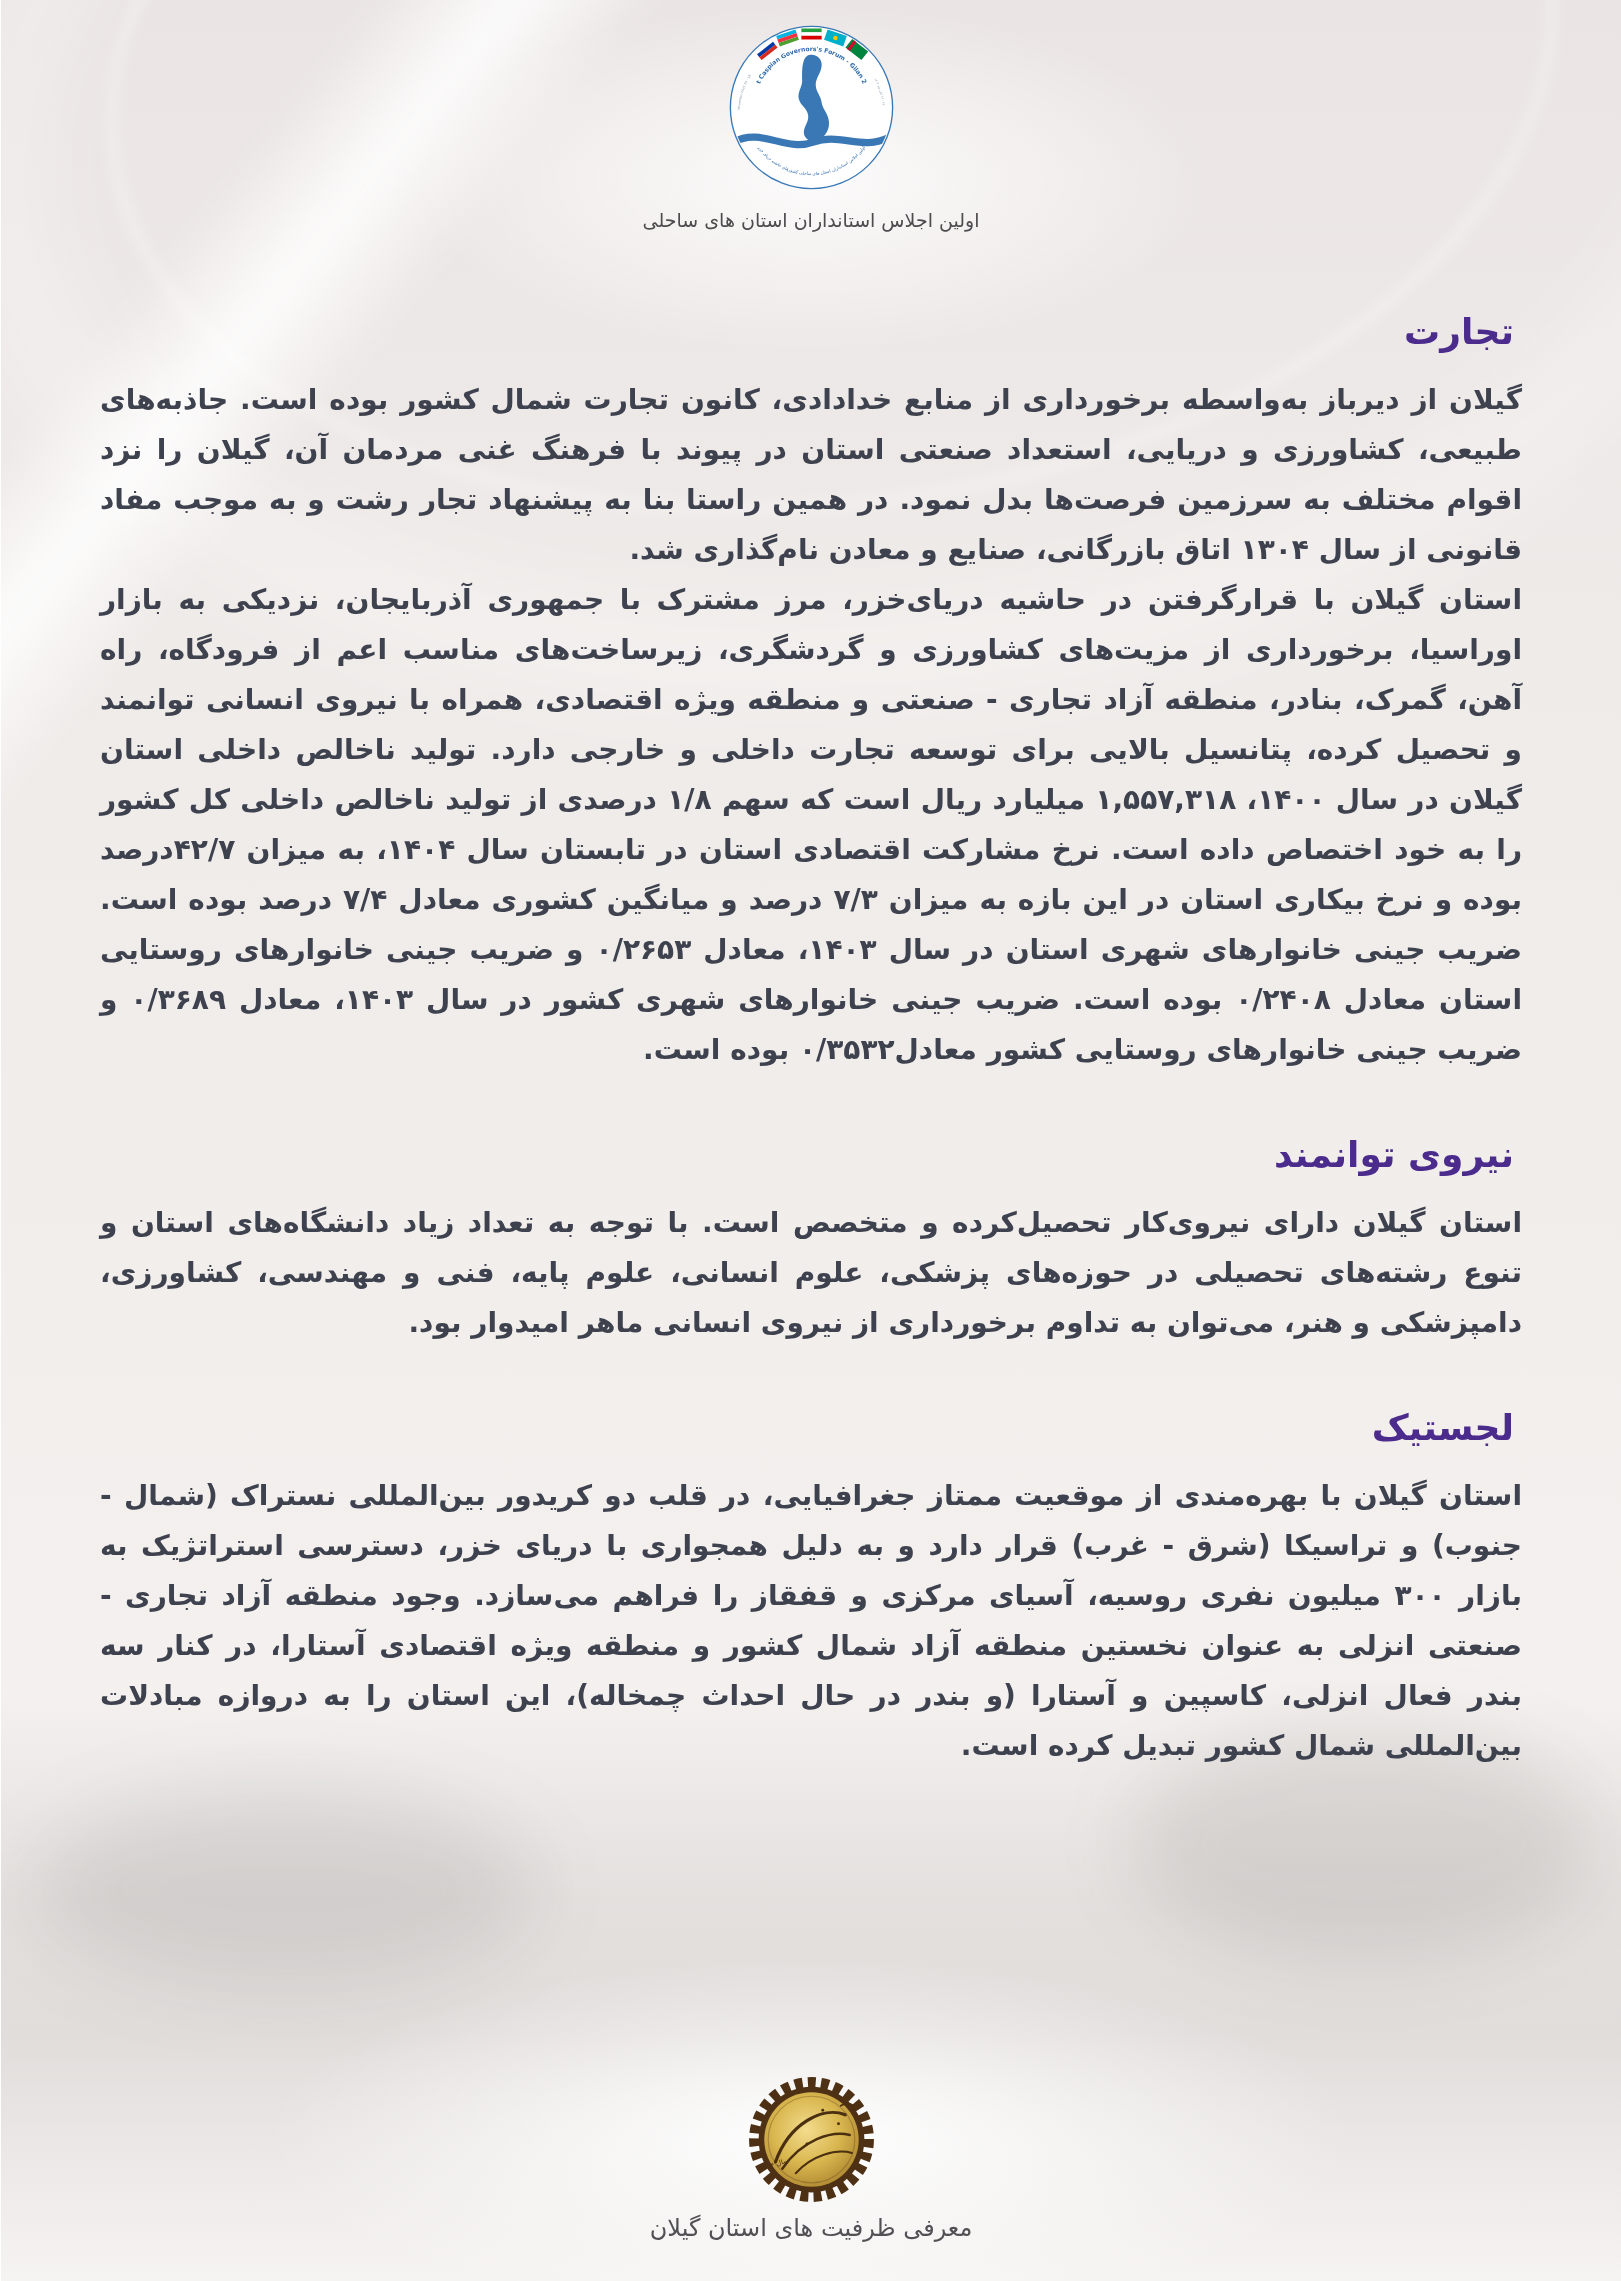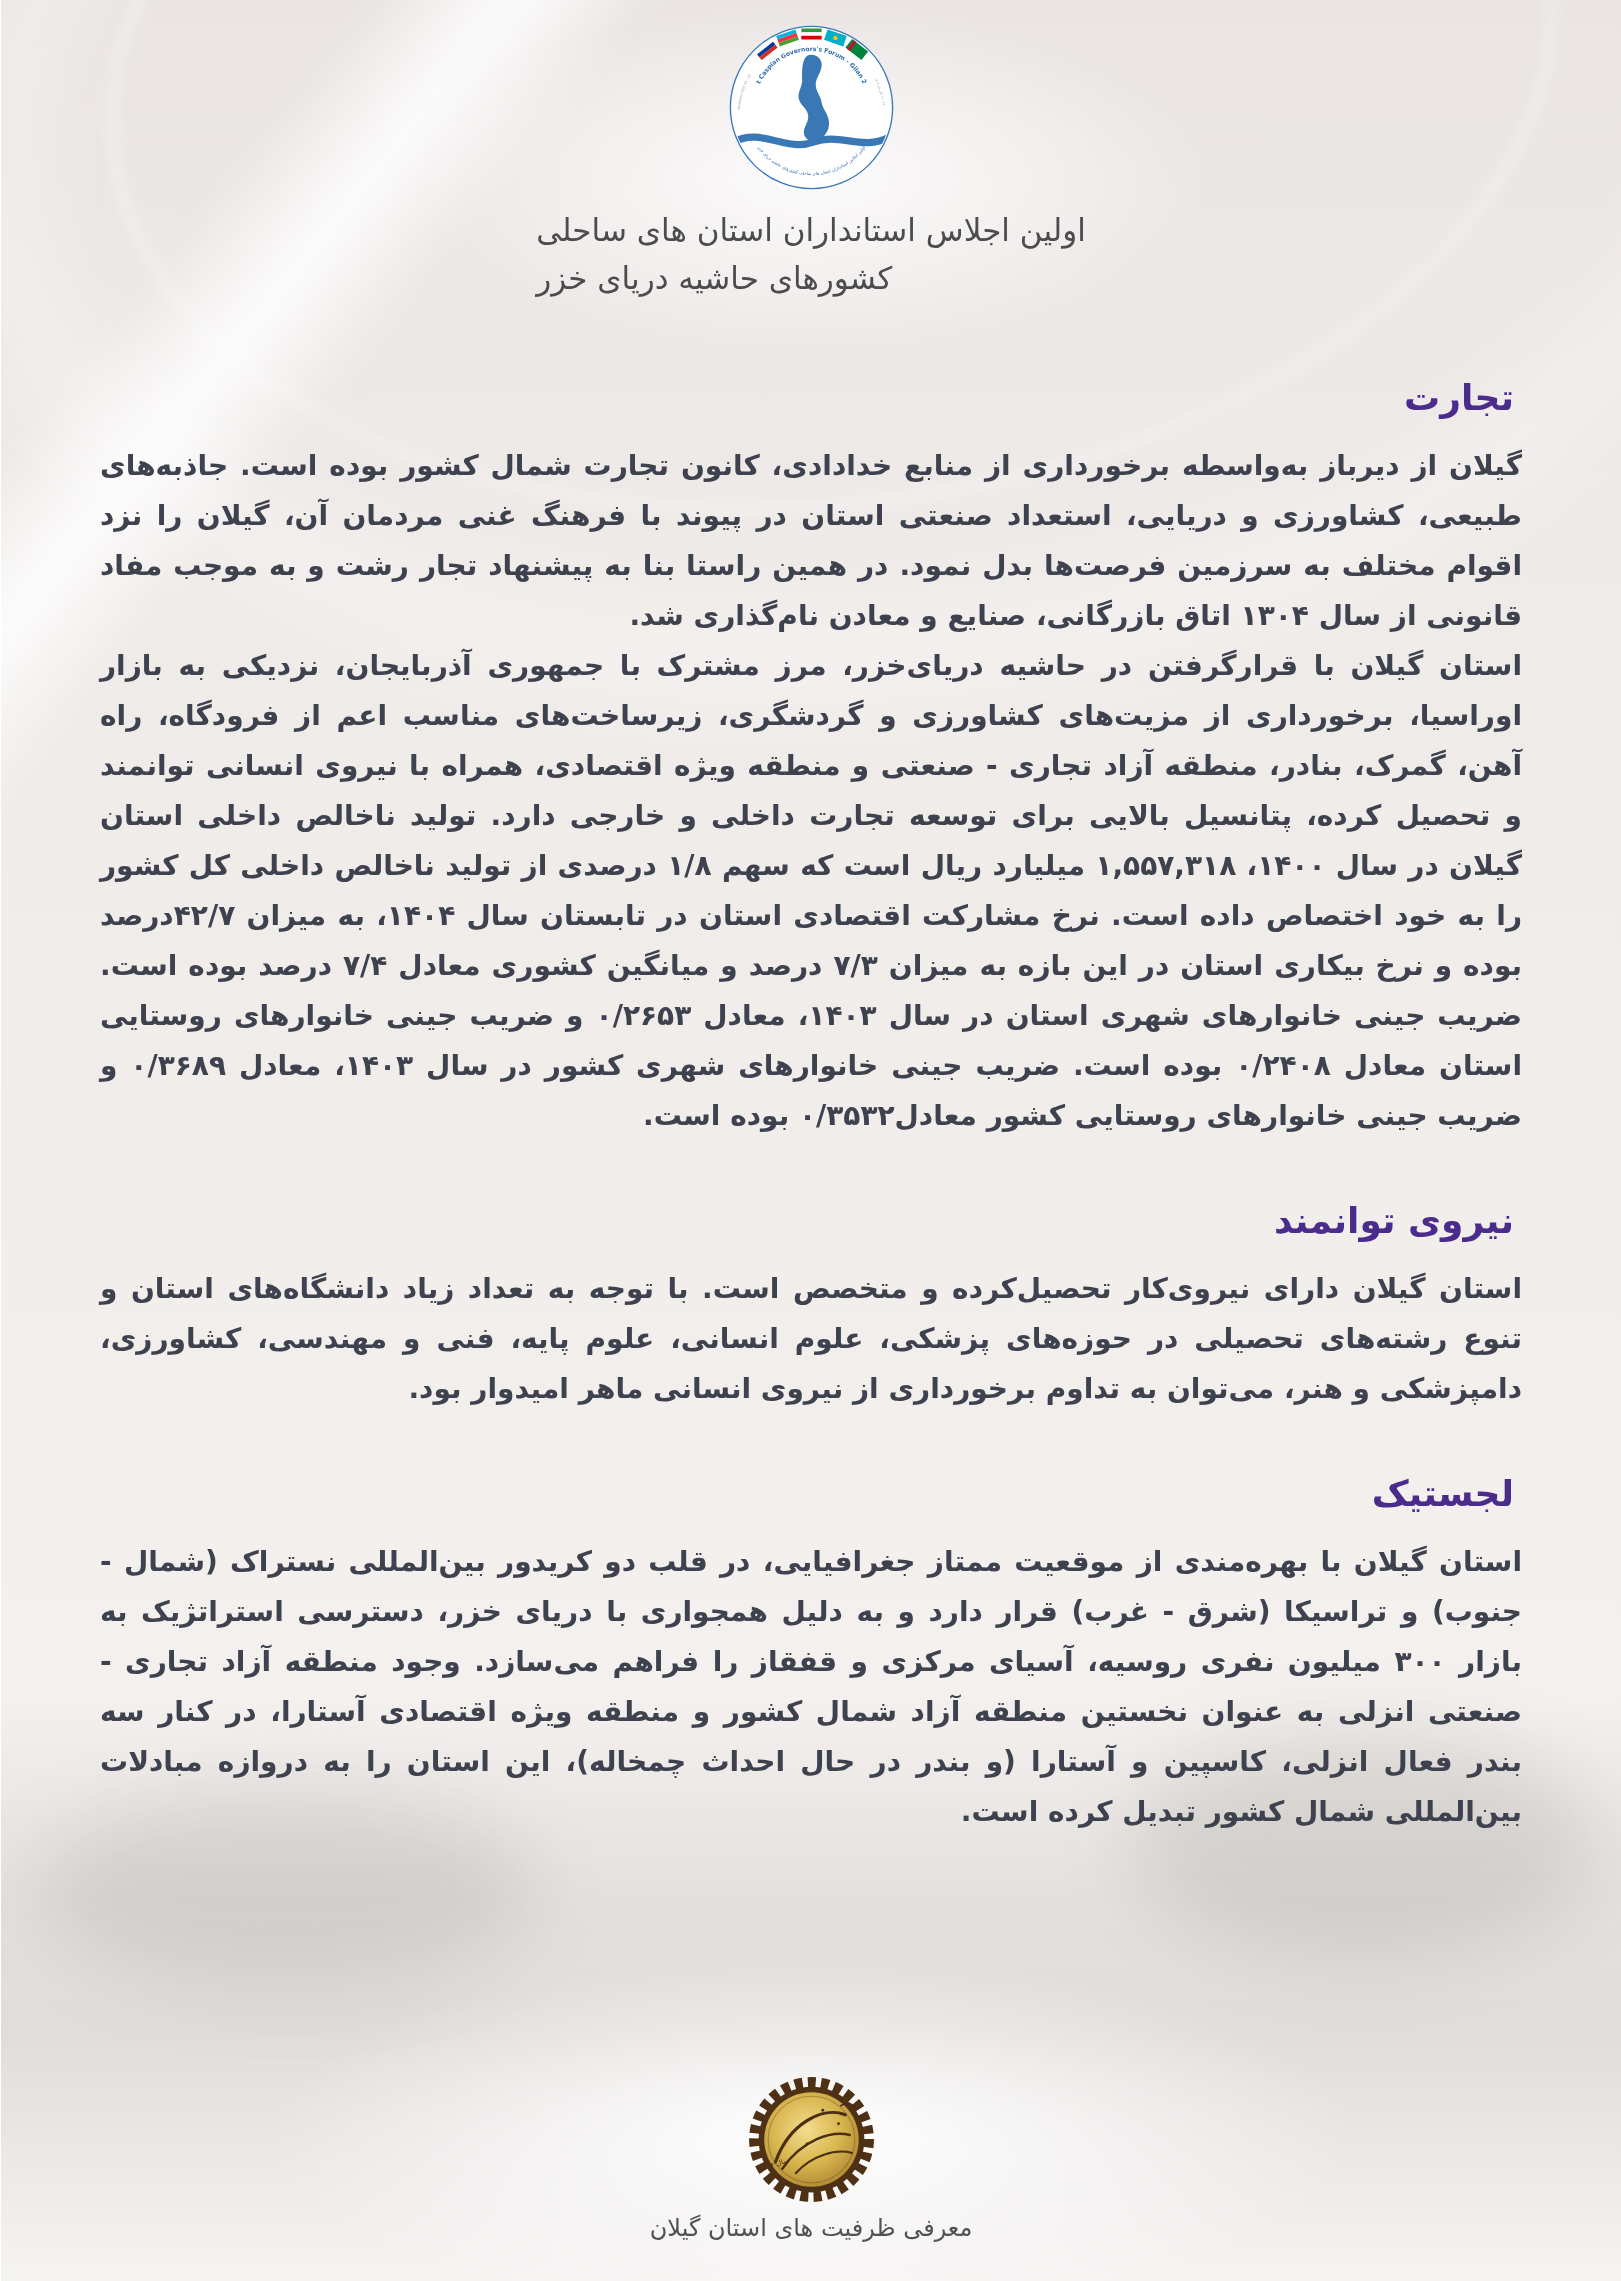--- a/index.html
+++ b/index.html
@@ -19,21 +19,21 @@
   .smudge-l{position:absolute;bottom:294px;left:36px;width:499px;height:196px;border-radius:50%;
             background:rgba(92,86,80,0.12);filter:blur(37px);pointer-events:none;}
   .smudge-r{position:absolute;bottom:321px;right:27px;width:463px;height:232px;border-radius:50%;
             background:rgba(92,86,80,0.13);filter:blur(36px);pointer-events:none;}
   .glow-bottom{position:absolute;bottom:-107px;left:53px;width:1515px;height:499px;pointer-events:none;
                background:radial-gradient(closest-side,rgba(255,255,255,0.98),rgba(255,255,255,0) 72%);}
   .glow-top{position:absolute;top:-53px;left:276px;width:1069px;height:463px;pointer-events:none;
             background:radial-gradient(closest-side,rgba(255,255,255,0.85),rgba(255,255,255,0) 75%);}
 
   .logo-wrap{position:relative;display:flex;flex-direction:column;align-items:center;padding-top:23px;}
-  .caption{margin-top:14.3px;text-align:left;color:#4c4c4e;font-size:31px;line-height:1.55;}
+  .caption{margin-top:14.3px;text-align:center;color:#4c4c4e;font-size:19px;line-height:1.55;}
 
   .content{position:relative;padding:0 100px;direction:rtl;}
   .section h2{font-family:"DejaVu Sans",sans-serif;font-weight:bold;font-size:36px;color:#4b2b8c;margin:59px 8px 23px;}
   .section.first h2{margin-top:75px;}
   .section p{font-size:28px;font-weight:bold;color:#3e424e;line-height:50px;margin:0;
              text-align:justify;text-align-last:right;}
 
   .seal-wrap{position:absolute;left:0;right:0;bottom:39px;display:flex;flex-direction:column;align-items:center;gap:7.1px;}
   .footer-caption{font-size:24px;color:#515155;}
 </style>
@@ -101,21 +101,20 @@
       <path clip-path="url(#logoClip)" d="M 97,38 C 106,36 113,43 112,51 C 111,60 105,65 105,73 C 105,81 111,86 112,94 C 113,101 118,105 120,113 C 123,124 117,135 107,139 C 98,142 90,136 91,128 C 92,121 97,117 96,109 C 95,101 87,98 85,90 C 83,82 89,76 89,68 C 89,58 88,41 97,38 Z" fill="#3a78b5"></path>
 
       <path clip-path="url(#logoClip)" d="M 8,141 C 40,123 70,153 102,141 C 134,129 160,152 192,135" fill="none" stroke="#3a78b5" stroke-width="8.5" stroke-linecap="round"></path>
 
       <text font-size="5" fill="#2e6bab">
         <textPath href="#botArc" startOffset="50%" text-anchor="middle">اولین اجلاس استانداران استان های ساحلی کشورهای حاشیه دریای خزر</textPath>
       </text>
     </svg>
     <div class="caption">
       <div>اولین اجلاس استانداران استان های ساحلی</div>
-      <div>کشورهای حاشیه دریای خزر</div>
     </div>
   </div>
 
   <div class="content">
     <div class="section first">
       <h2>تجارت</h2>
       <p>گیلان از دیرباز به‌واسطه برخورداری از منابع خدادادی، کانون تجارت شمال کشور بوده است. جاذبه‌های طبیعی، کشاورزی و دریایی، استعداد صنعتی استان در پیوند با فرهنگ غنی مردمان آن، گیلان را نزد اقوام مختلف به سرزمین فرصت‌ها بدل نمود. در همین راستا بنا به پیشنهاد تجار رشت و به موجب مفاد قانونی از سال ۱۳۰۴ اتاق بازرگانی، صنایع و معادن نام‌گذاری شد.</p>
     </div>
     <div class="section">
       <p>استان گیلان با قرارگرفتن در حاشیه دریای‌خزر، مرز مشترک با جمهوری آذربایجان، نزدیکی به بازار اوراسیا، برخورداری از مزیت‌های کشاورزی و گردشگری، زیرساخت‌های مناسب اعم از فرودگاه، راه آهن، گمرک، بنادر، منطقه آزاد تجاری - صنعتی و منطقه ویژه اقتصادی، همراه با نیروی انسانی توانمند و تحصیل کرده، پتانسیل بالایی برای توسعه تجارت داخلی و خارجی دارد. تولید ناخالص داخلی استان گیلان در سال ۱۴۰۰، ۱,۵۵۷,۳۱۸ میلیارد ریال است که سهم ۱/۸ درصدی از تولید ناخالص داخلی کل کشور را به خود اختصاص داده است. نرخ مشارکت اقتصادی استان در تابستان سال ۱۴۰۴، به میزان ۴۲/۷درصد بوده و نرخ بیکاری استان در این بازه به میزان ۷/۳ درصد و میانگین کشوری معادل ۷/۴ درصد بوده است. ضریب جینی خانوارهای شهری استان در سال ۱۴۰۳، معادل ۰/۲۶۵۳ و ضریب جینی خانوارهای روستایی استان معادل ۰/۲۴۰۸ بوده است. ضریب جینی خانوارهای شهری کشور در سال ۱۴۰۳، معادل ۰/۳۶۸۹ و ضریب جینی خانوارهای روستایی کشور معادل۰/۳۵۳۲ بوده است.</p>

